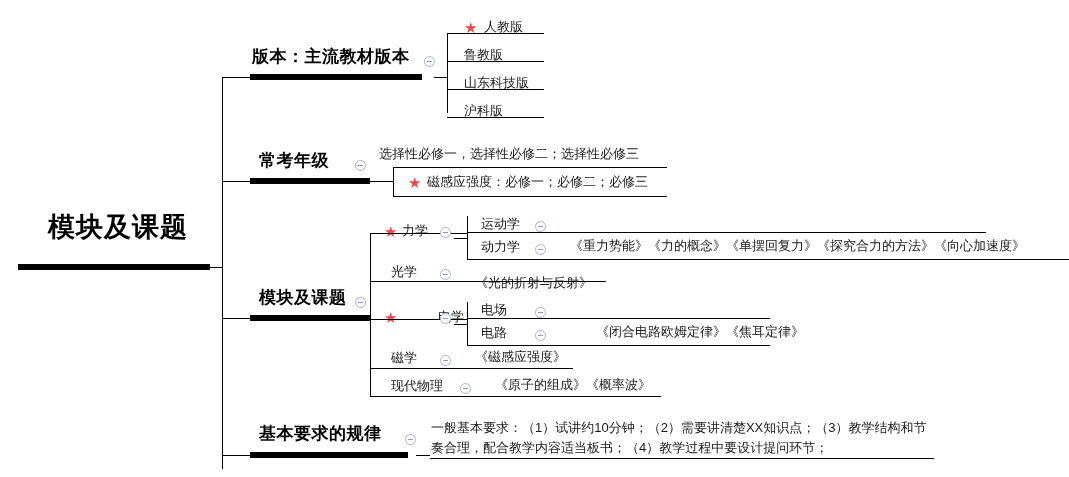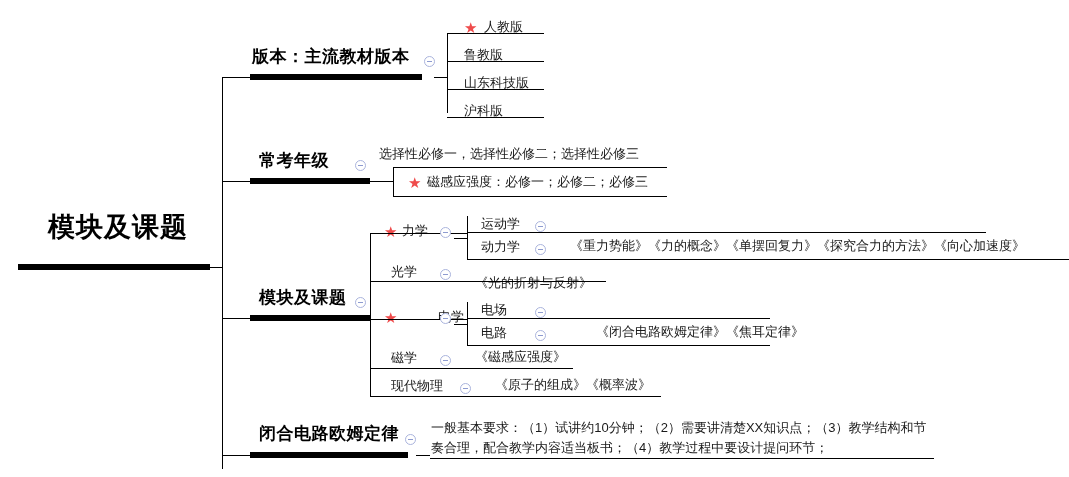--- a/index.html
+++ b/index.html
@@ -191,21 +191,21 @@
   <div class="toggle" style="left:440px; top:355px;"></div>
   <div class="node-text leaf-label" style="left:475px; top:350px;">《磁感应强度》</div>
   <div class="bar thin" style="left:370px; top:368px; width:203px;"></div>
 
   <div class="node-text l2-label" style="left:391px; top:379px;">现代物理</div>
   <div class="toggle" style="left:460px; top:383px;"></div>
   <div class="node-text leaf-label" style="left:495px; top:378px;">《原子的组成》《概率波》</div>
   <div class="bar thin" style="left:370px; top:396px; width:291px;"></div>
 
   <div class="hline" style="left:222px; top:455px; width:28px;"></div>
-  <div class="node-text l1-label" style="left:259px; top:425px;">闭合电路欧姆定律</div>
+  <div class="node-text l1-label" style="left:259px; top:425px;">基本要求的规律</div>
   <div class="bar thick" style="left:250px; top:452px; width:158px;"></div>
   <div class="toggle" style="left:405px; top:434px;"></div>
   <div class="hline" style="left:416px; top:455px; width:14px;"></div>
 
   <div class="node-text leaf-label multiline" style="left:431px; top:418px; width:500px;">一般基本要求：（1）试讲约10分钟；（2）需要讲清楚XX知识点；（3）教学结构和节奏合理，配合教学内容适当板书；（4）教学过程中要设计提问环节；</div>
   <div class="bar thin" style="left:430px; top:458px; width:504px;"></div>
 
 </div>
 
 </body></html>

